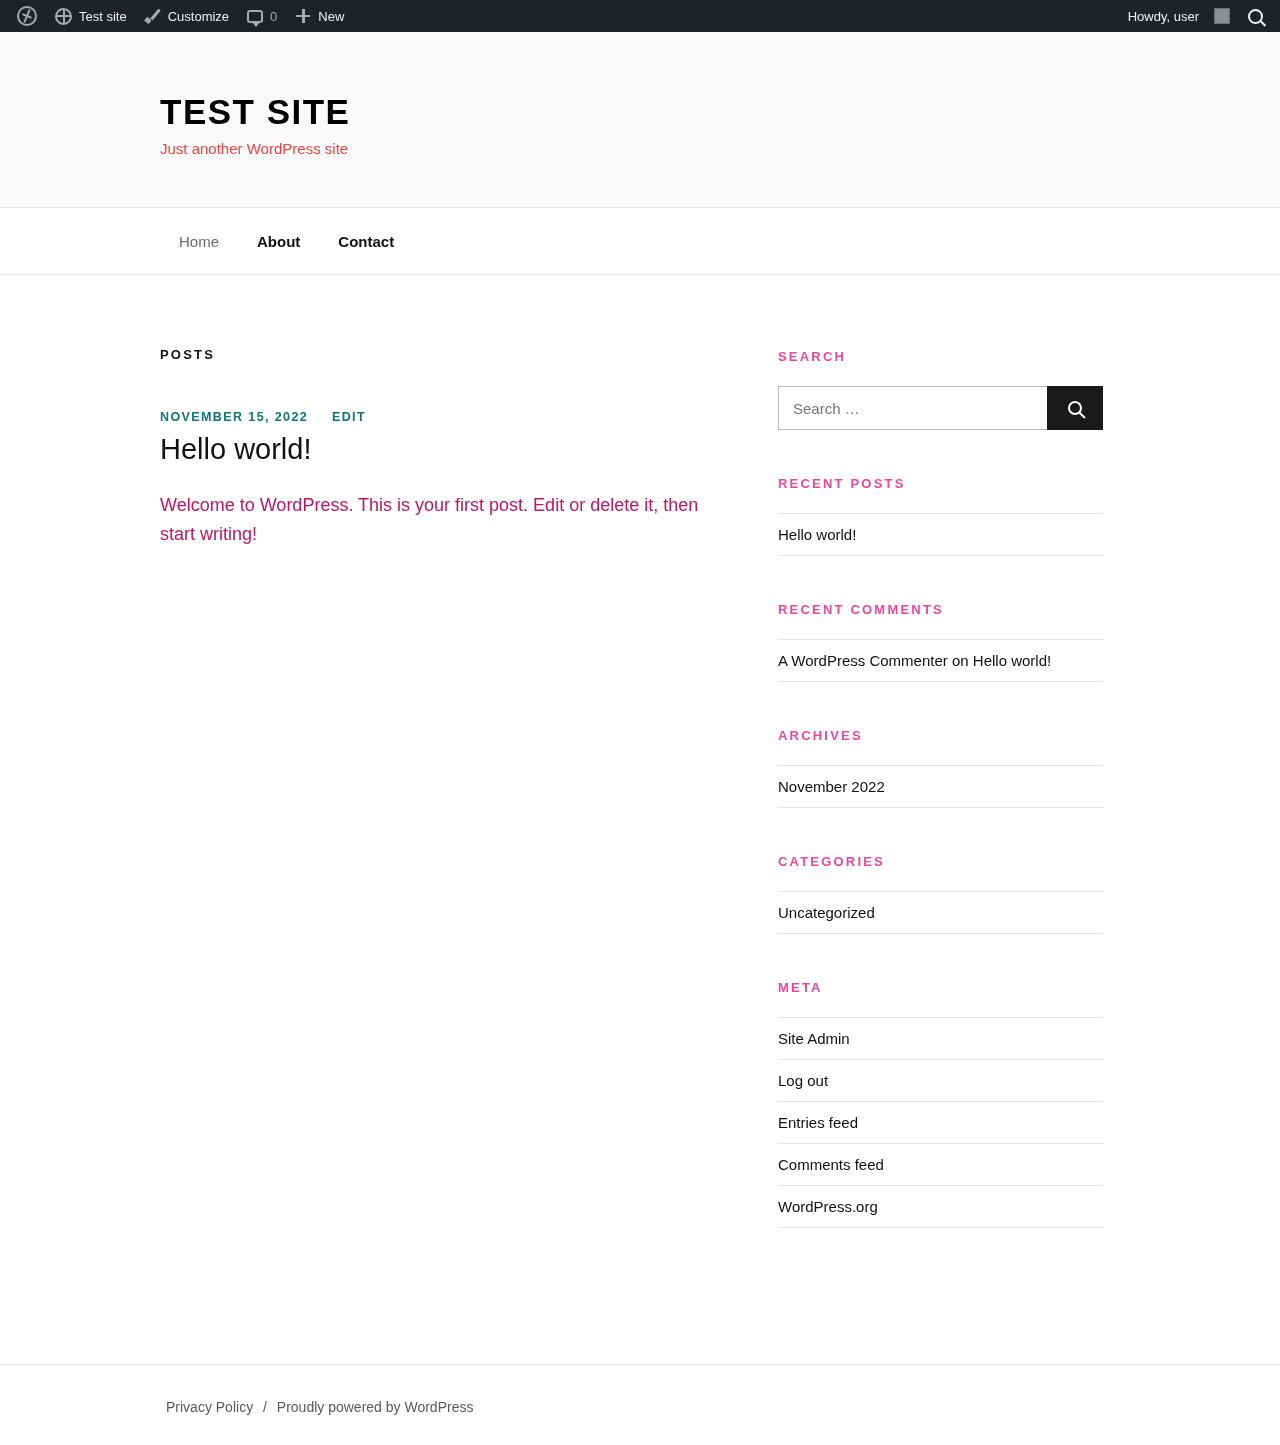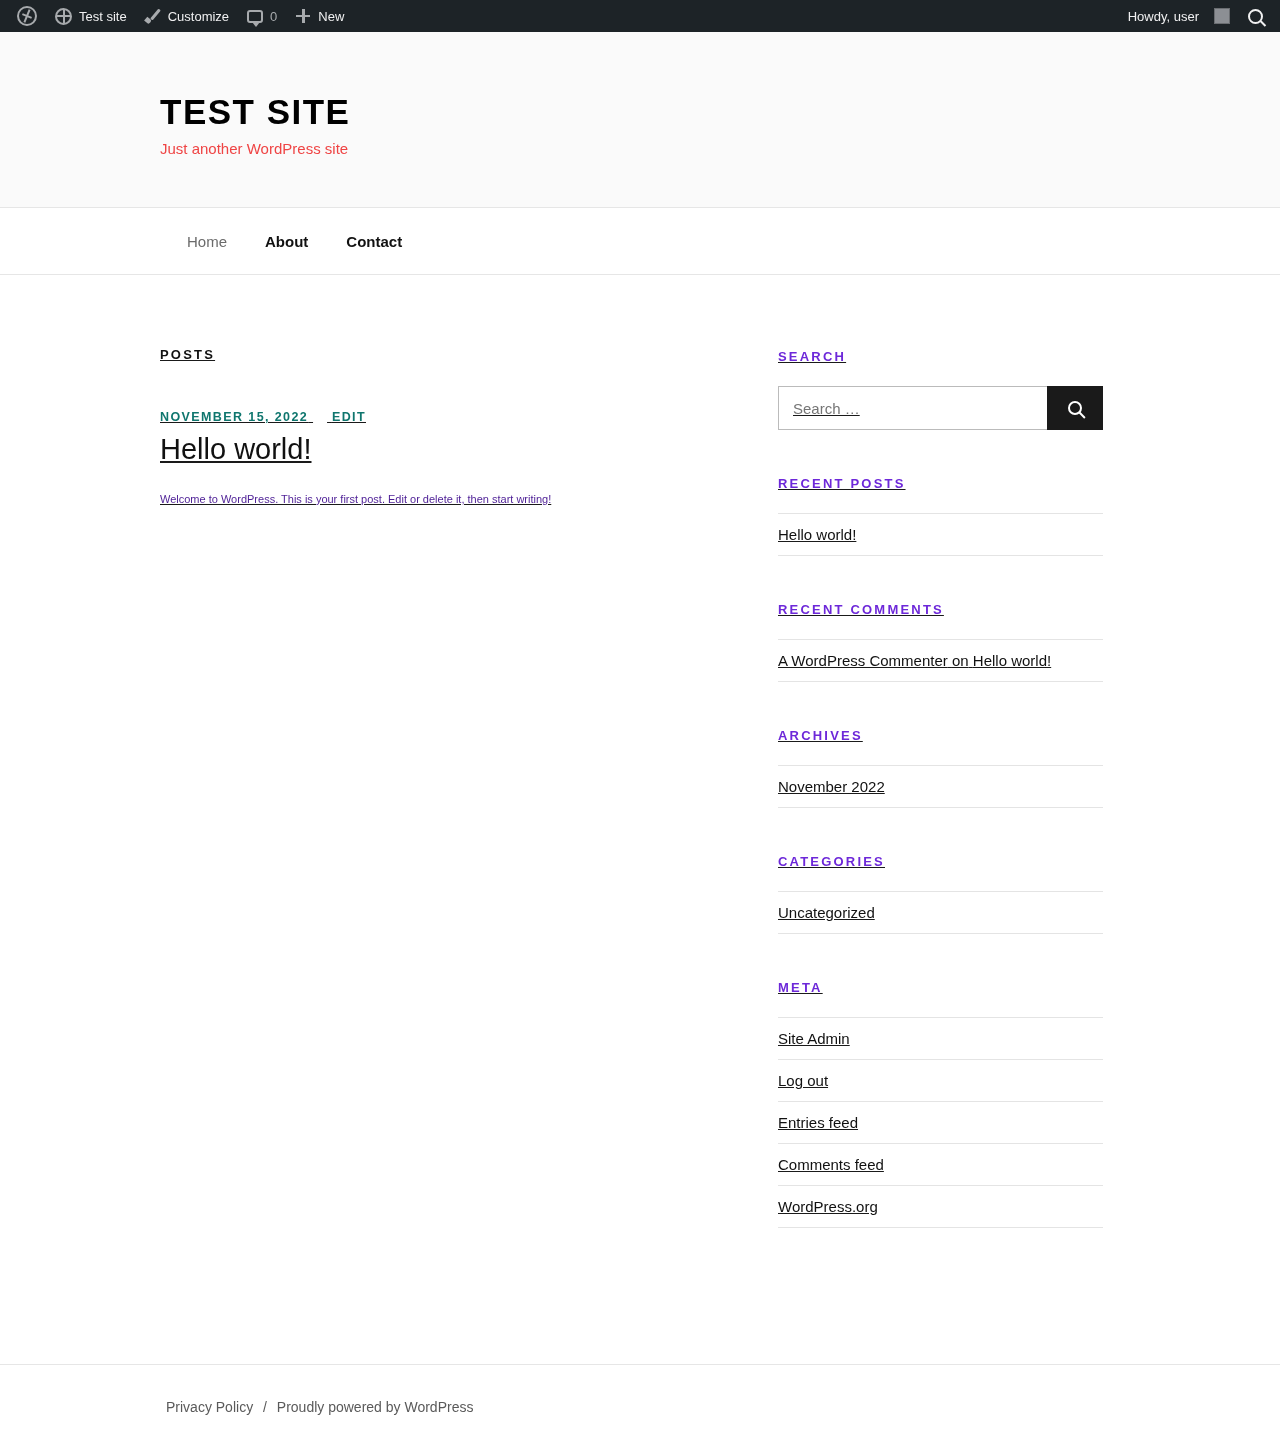--- a/index.html
+++ b/index.html
@@ -185,34 +185,34 @@
     margin: 0;
   }
 
   
   #site-nav {
     background: #fff;
     border-bottom: 1px solid #e6e6e6;
     height: 67px;
   }
   #site-nav .wrap { display: flex; align-items: center; height: 67px; }
-  .nav-list { list-style: none; display: flex; margin: 8px; padding: 0; gap: 0; }
+  .nav-list { list-style: none; display: flex; margin: 0; padding: 0; gap: 0; }
   .nav-list li { margin: 0; }
   .nav-list a {
     display: block;
     padding: 8px 19px;
     font-size: 15px;
     color: #111;
     text-decoration: none;
     font-weight: 700;
   }
   .nav-list a.current { color: #6b6b6b; font-weight: 400; }
 
   
-  #content .wrap { display: flex; gap: 48px; padding-top: 72px; padding-bottom: 90px; text-decoration: underline; }
+  #content .wrap { display: flex; gap: 48px; padding-top: 72px; padding-bottom: 90px; }
   #primary { width: 570px; }
   #secondary { width: 325px; padding-top: 2px; }
 
   .section-label {
     font-size: 13px;
     font-weight: 700;
     letter-spacing: 2.2px;
     text-transform: uppercase;
     color: #111;
     margin: 0 0 48px 0;
@@ -227,34 +227,34 @@
   .post-meta a { color: #0f766e; text-decoration: none; }
   .post-meta .sep { display: inline-block; width: 14px; }
   .entry-title {
     font-size: 29px;
     font-weight: 400;
     margin: 4px 0 24px 0;
     color: #111;
     line-height: 1.2;
   }
   .entry-content p {
-    font-size: 11px;
+    font-size: 18px;
     line-height: 1.62;
-    color: #4c1d95;
+    color: #be185d;
     margin: 0;
   }
 
   
   .widget { margin-bottom: 46px; }
   .widget-title {
     font-size: 13px;
     font-weight: 700;
     letter-spacing: 2.2px;
     text-transform: uppercase;
-    color: #6d28d9;
+    color: #ec4899;
     margin: 0 0 22px 0;
   }
   .search-form { display: flex; }
   .search-field {
     flex: 1;
     height: 44px;
     border: 1px solid #bbb;
     border-right: none;
     padding: 0 14px;
     font-size: 15px;

